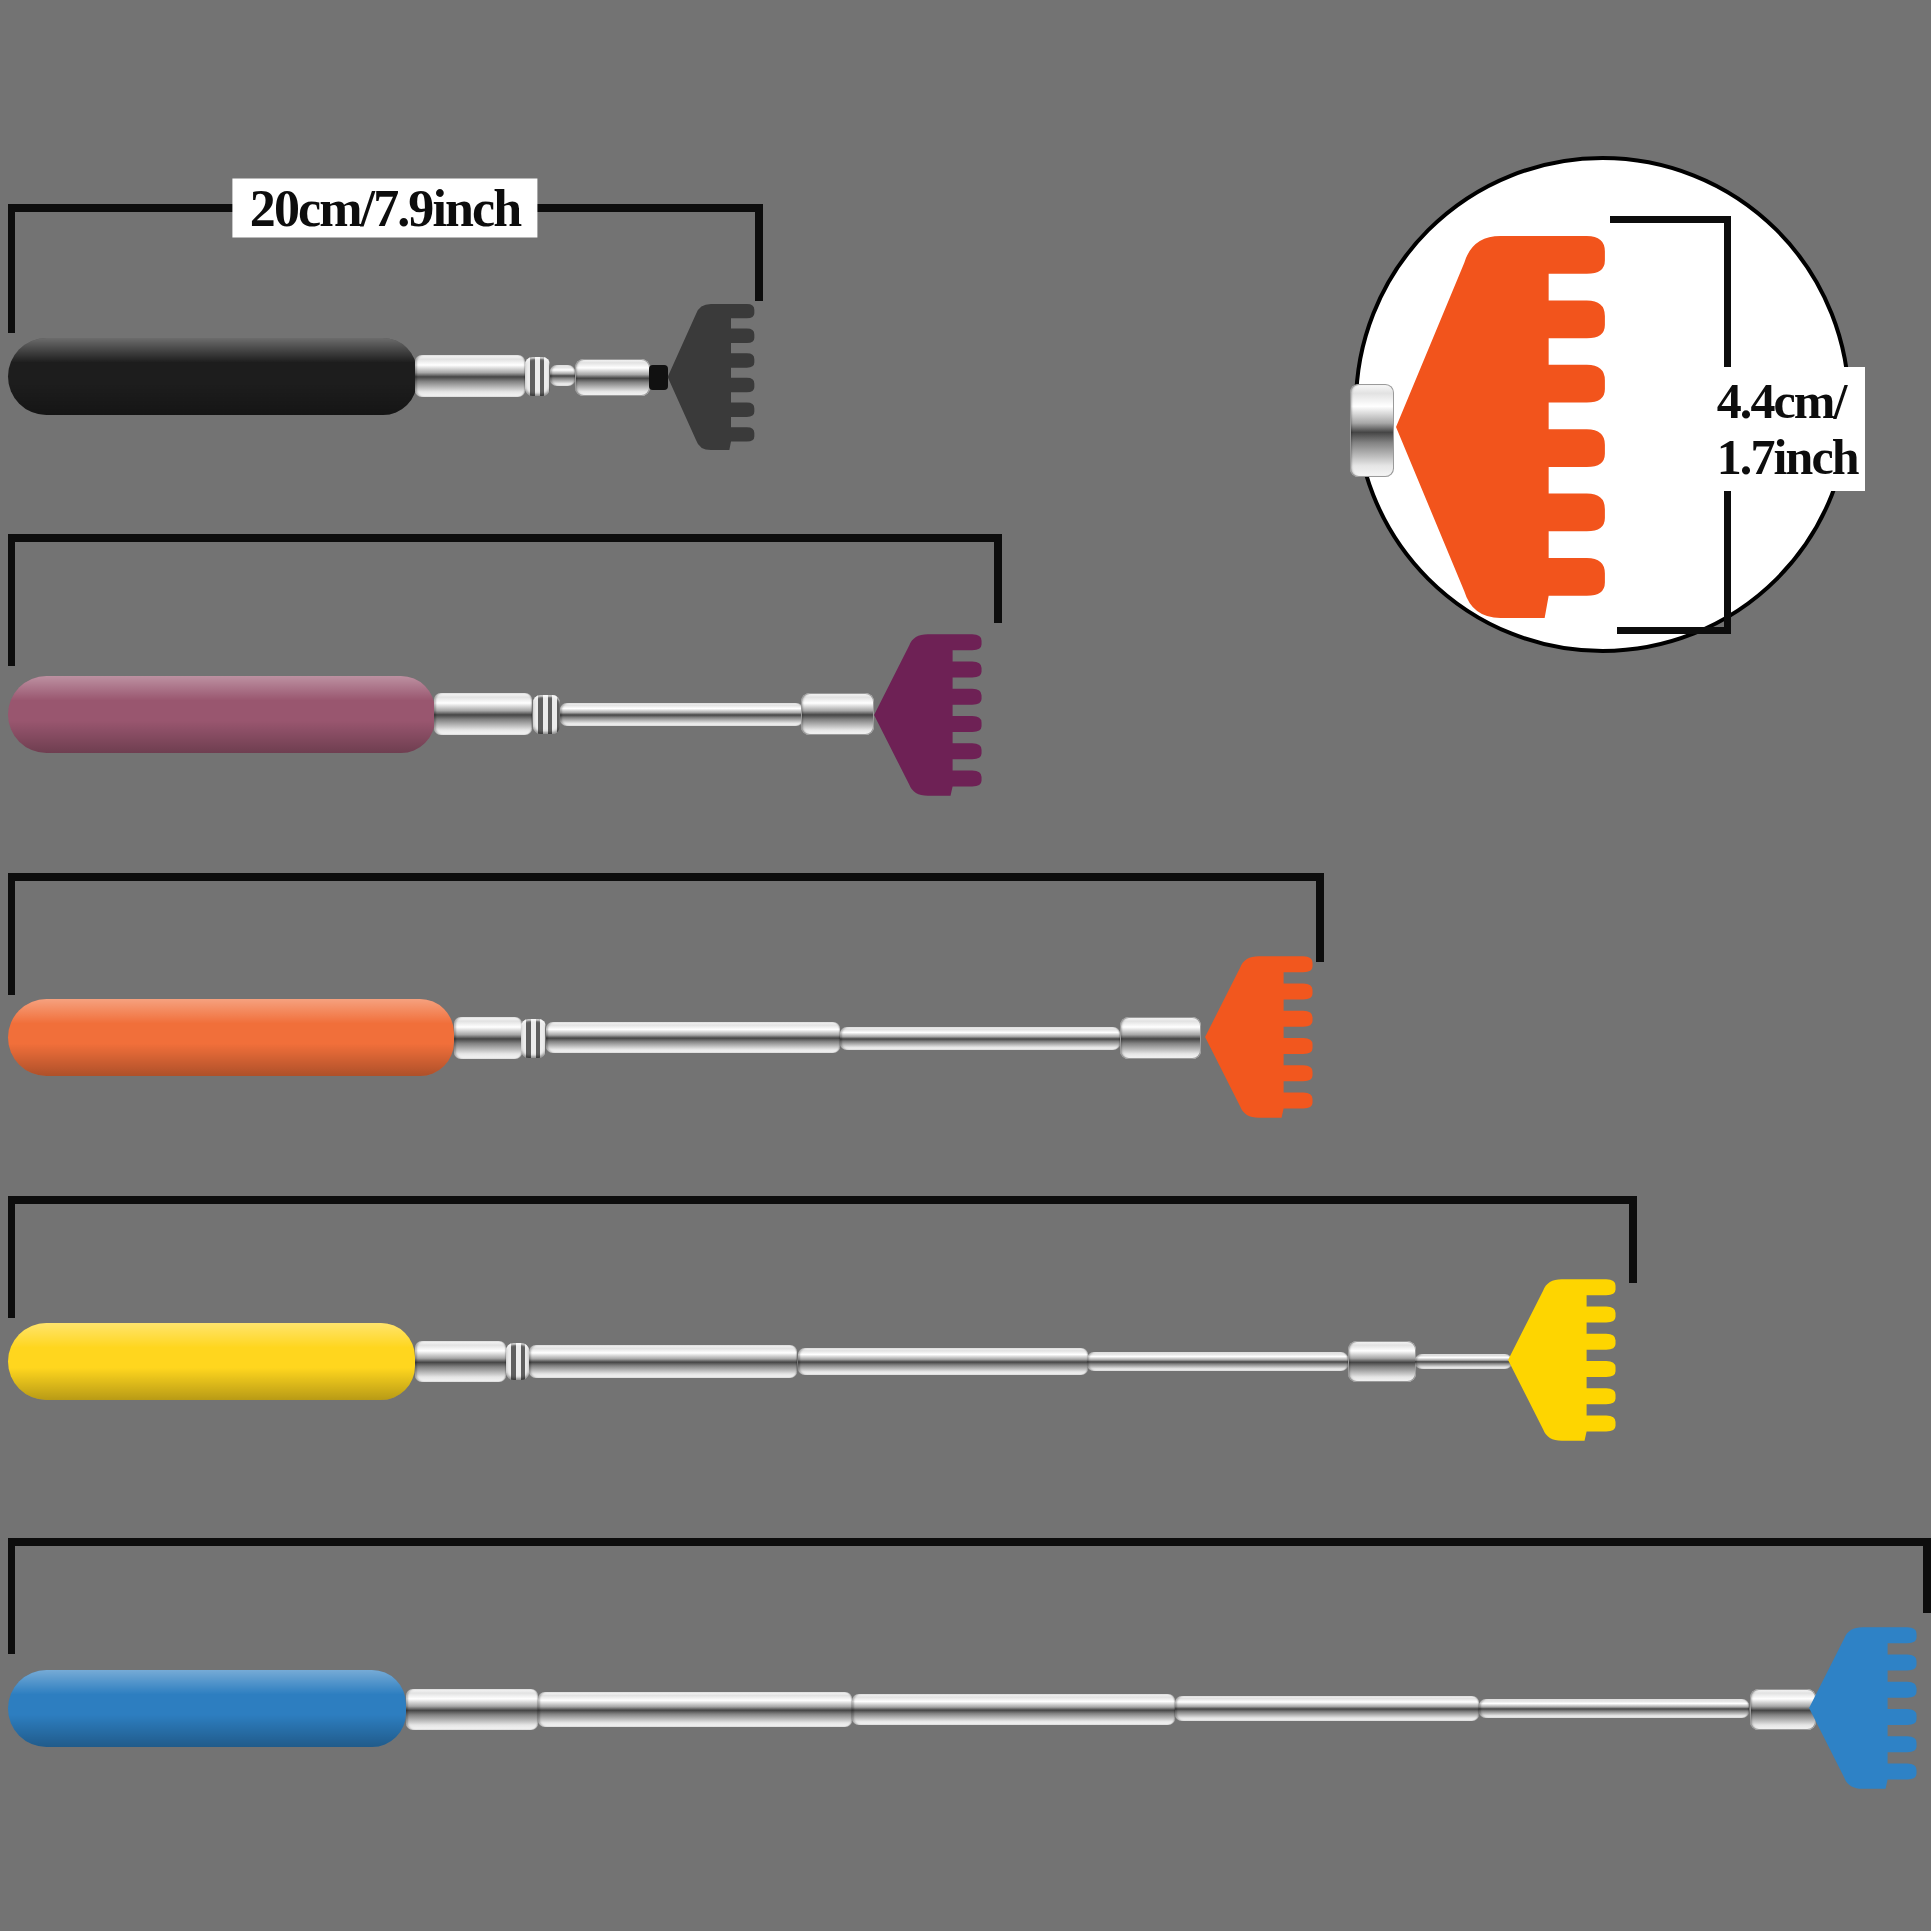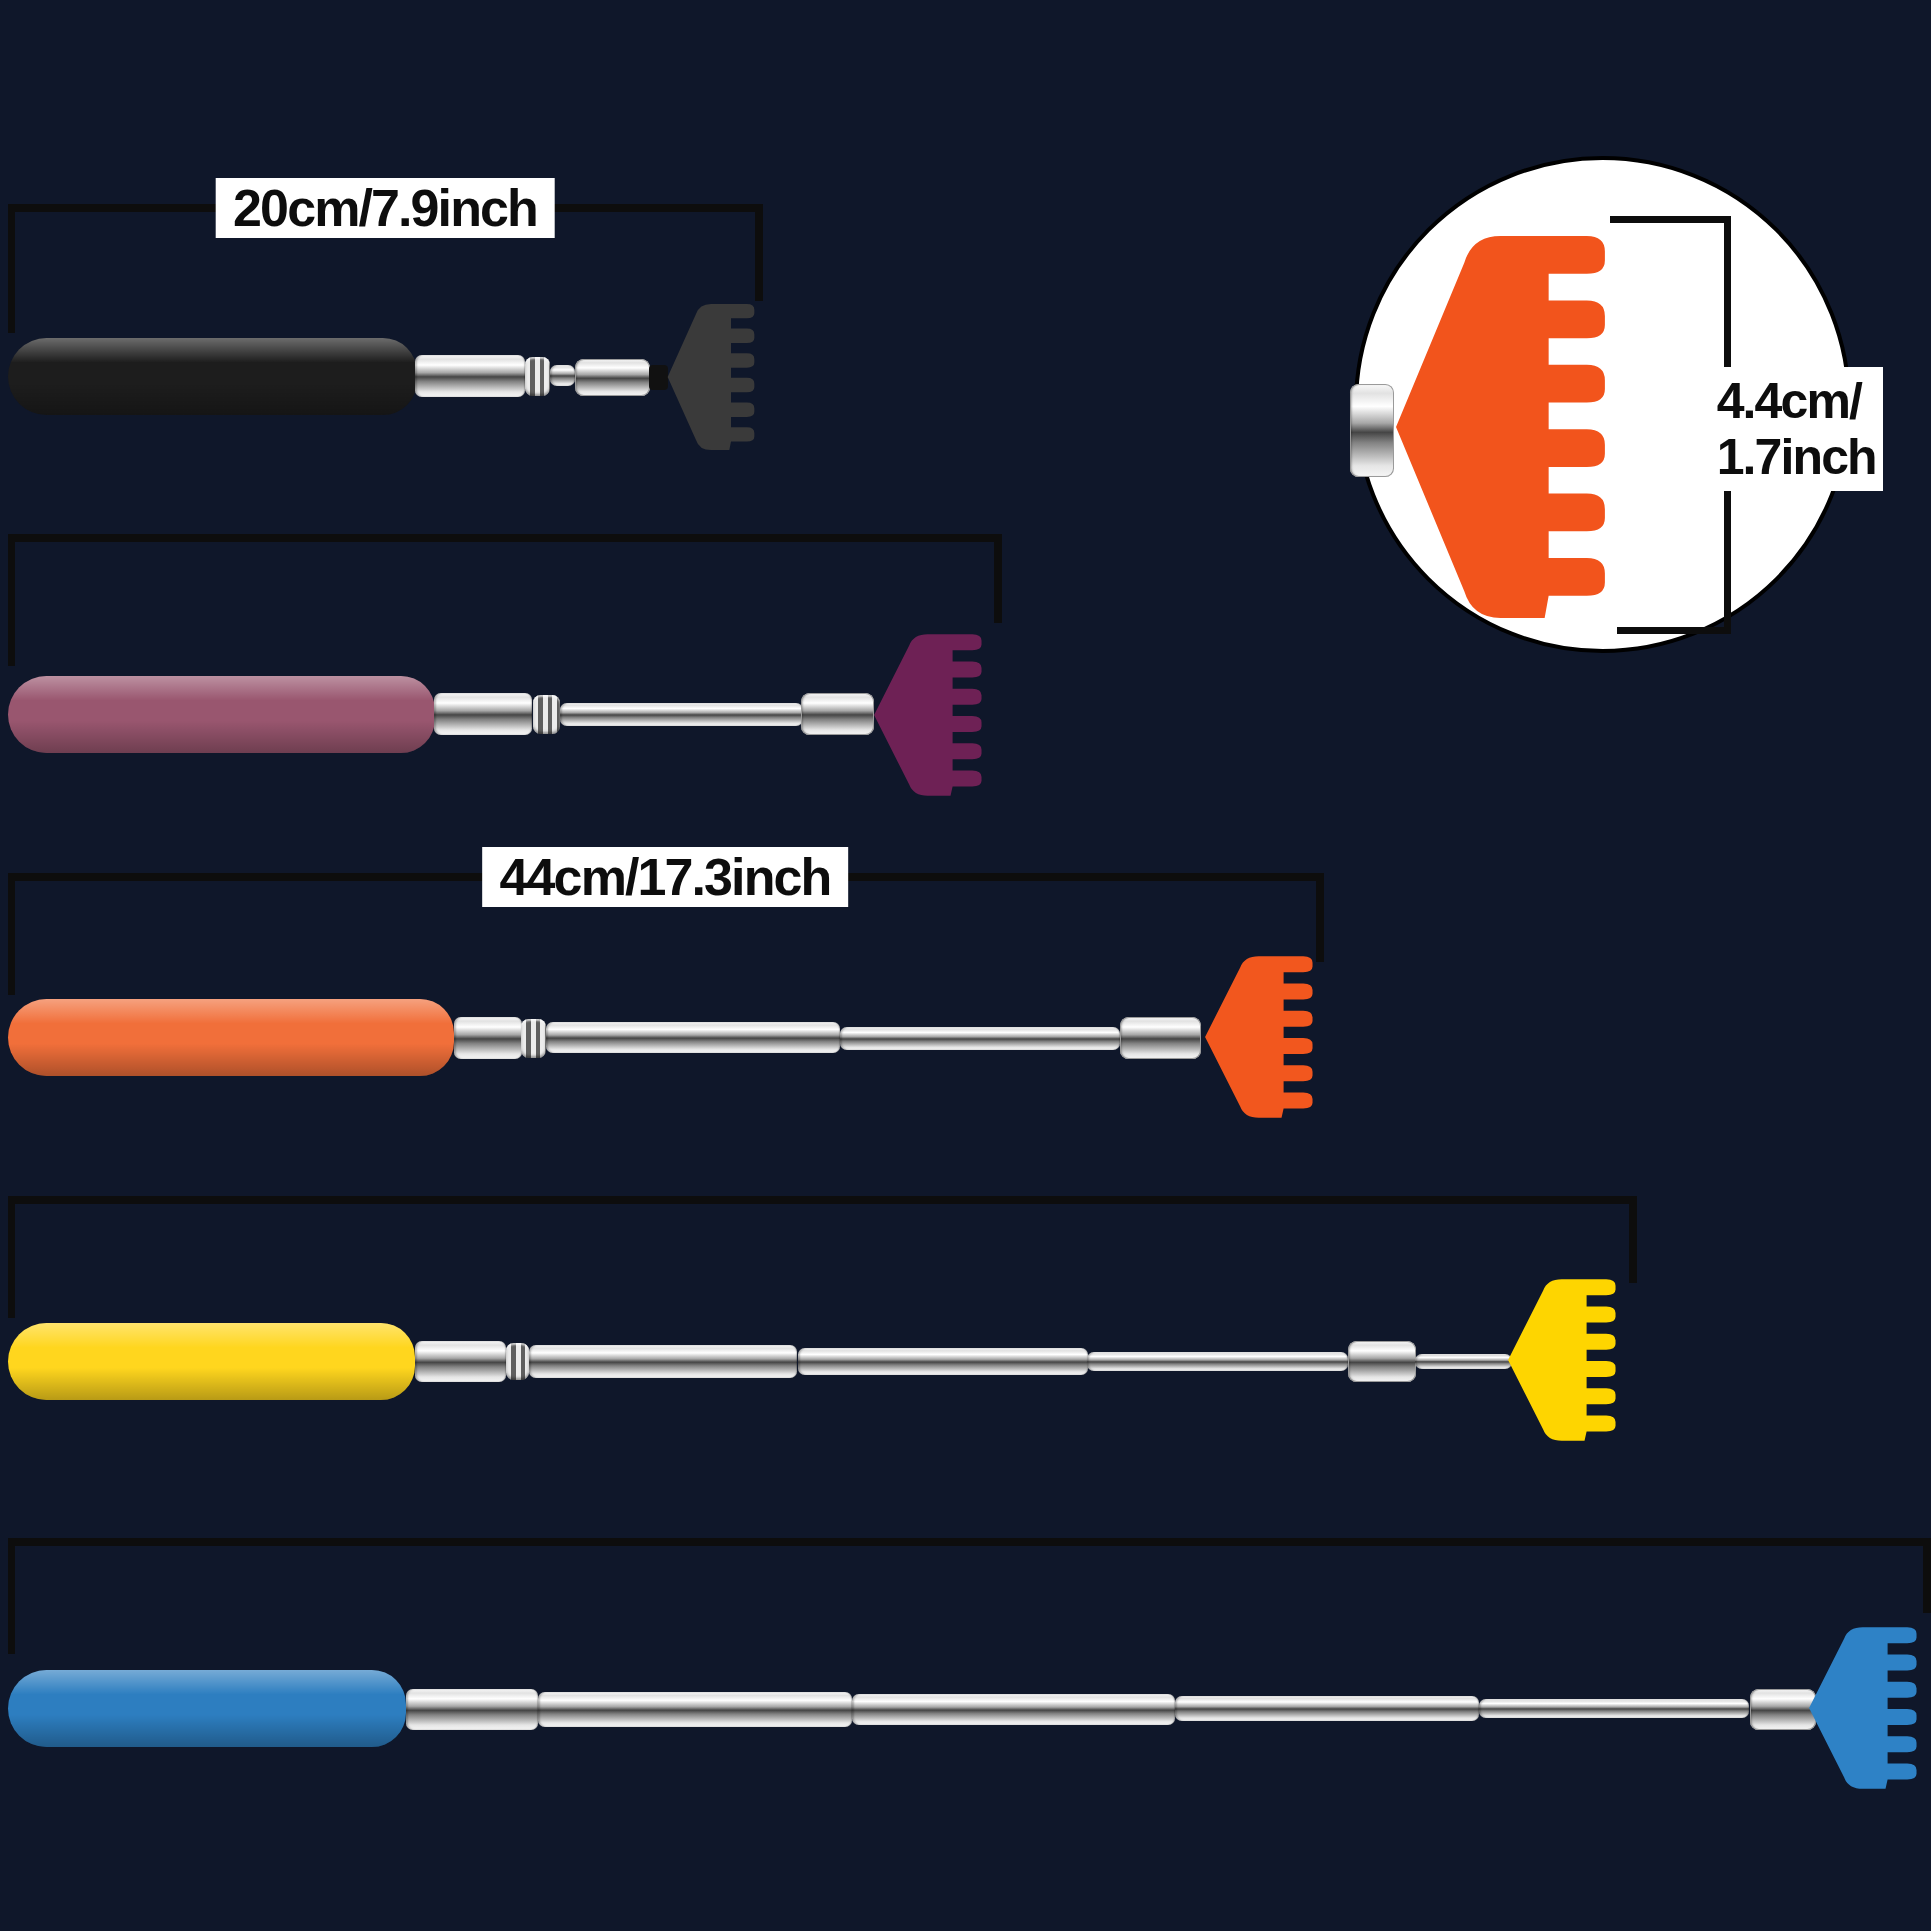--- a/index.html
+++ b/index.html
@@ -1,18 +1,18 @@
 <!DOCTYPE html>
 <html><head>
 <meta charset="utf-8">
 <style>
   html,body{margin:0;padding:0;background:#fff;}
   .stage{
-    position:relative;width:1931px;height:1931px;background:#0f172a;overflow:hidden;
-    font-family:Liberation Sans, sans-serif;
+    position:relative;width:1931px;height:1931px;background:#737373;overflow:hidden;
+    font-family:Liberation Serif, serif;
   }
   
   .dimline{position:absolute;height:7.7px;background:#0d0d0d;}
   .tick{position:absolute;width:7.7px;background:#0d0d0d;}
   .dimlabel{
     position:absolute;transform:translate(-50%,-50%);
     background:#fff;padding:0 17.4px;white-space:nowrap;
     font-weight:bold;font-size:52px;letter-spacing:-1.9px;color:#0d0d0d;
   }
   
@@ -72,21 +72,20 @@
   <div class="rings" style="left:533px;top:695px;width:27px;height:39px"></div>
   <div class="rod" style="left:560px;top:703px;width:243px;height:23px"></div>
   <div class="collar" style="left:801px;top:693px;width:73px;height:42px"></div>
   <svg class="head" style="left:872px;top:621px;width:124px;height:188px" viewBox="0 0 120 200" preserveAspectRatio="none">
     <path d="M2,100 L36,26 Q40,14 54,14 L76,14 L97,14 Q106,14 106,21 L106,25 Q106,31 97,31 L78,31 L78,43 L97,43 Q106,43 106,50 L106,54 Q106,60 97,60 L78,60 L78,72 L97,72 Q106,72 106,79 L106,83 Q106,89 97,89 L78,89 L78,101 L97,101 Q106,101 106,108 L106,112 Q106,118 97,118 L78,118 L78,130 L97,130 Q106,130 106,137 L106,141 Q106,147 97,147 L78,147 L78,159 L97,159 Q106,159 106,166 L106,170 Q106,176 97,176 L78,176 L76,186 L54,186 Q40,186 36,174 Z" fill="#6e2155"></path>
   </svg>
 
   <div class="dimline" style="left:7.7px;top:873px;width:1316px"></div>
   <div class="tick" style="left:7.7px;top:873px;height:122px"></div>
   <div class="tick" style="left:1316px;top:873px;height:89px"></div>
-  <div class="dimlabel" style="left:665px;top:877px">44cm/17.3inch</div>
 
   <div class="handle" style="left: 7.7px; top: 999px; width: 446px; height: 77px; background: rgb(241, 111, 58);"></div>
   <div class="rod" style="left:454px;top:1017px;width:68px;height:42px"></div>
   <div class="rings" style="left:521px;top:1019px;width:25px;height:39px"></div>
   <div class="rod" style="left:546px;top:1022px;width:294px;height:31px"></div>
   <div class="rod" style="left:840px;top:1027px;width:280px;height:23px"></div>
   <div class="collar" style="left:1120px;top:1017px;width:81px;height:42px"></div>
   <svg class="head" style="left:1203px;top:943px;width:124px;height:188px" viewBox="0 0 120 200" preserveAspectRatio="none">
     <path d="M2,100 L36,26 Q40,14 54,14 L76,14 L97,14 Q106,14 106,21 L106,25 Q106,31 97,31 L78,31 L78,43 L97,43 Q106,43 106,50 L106,54 Q106,60 97,60 L78,60 L78,72 L97,72 Q106,72 106,79 L106,83 Q106,89 97,89 L78,89 L78,101 L97,101 Q106,101 106,108 L106,112 Q106,118 97,118 L78,118 L78,130 L97,130 Q106,130 106,137 L106,141 Q106,147 97,147 L78,147 L78,159 L97,159 Q106,159 106,166 L106,170 Q106,176 97,176 L78,176 L76,186 L54,186 Q40,186 36,174 Z" fill="#f2571e"></path>
   </svg>

